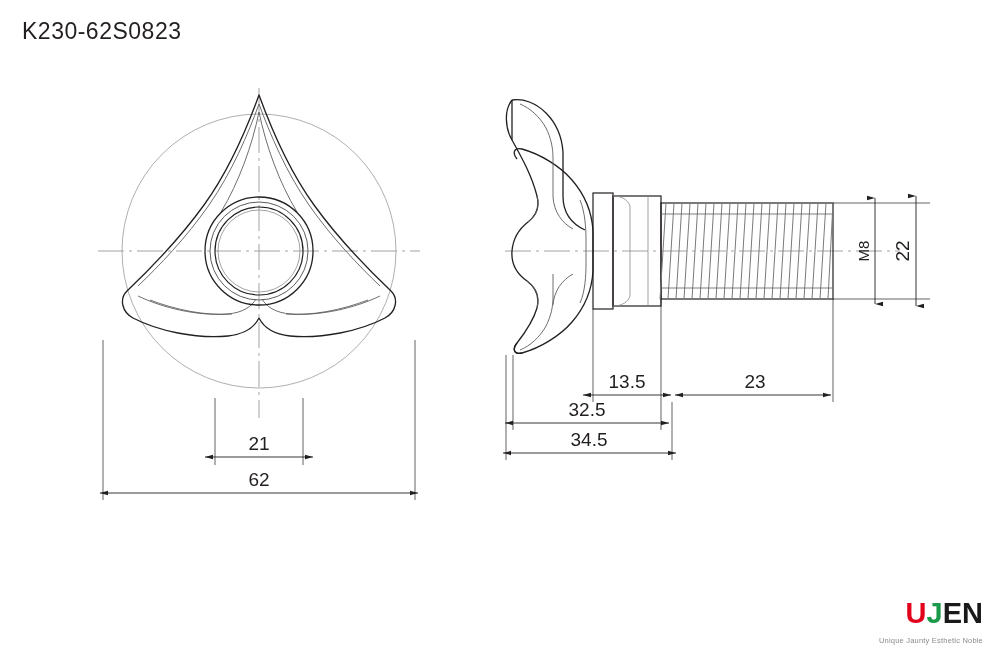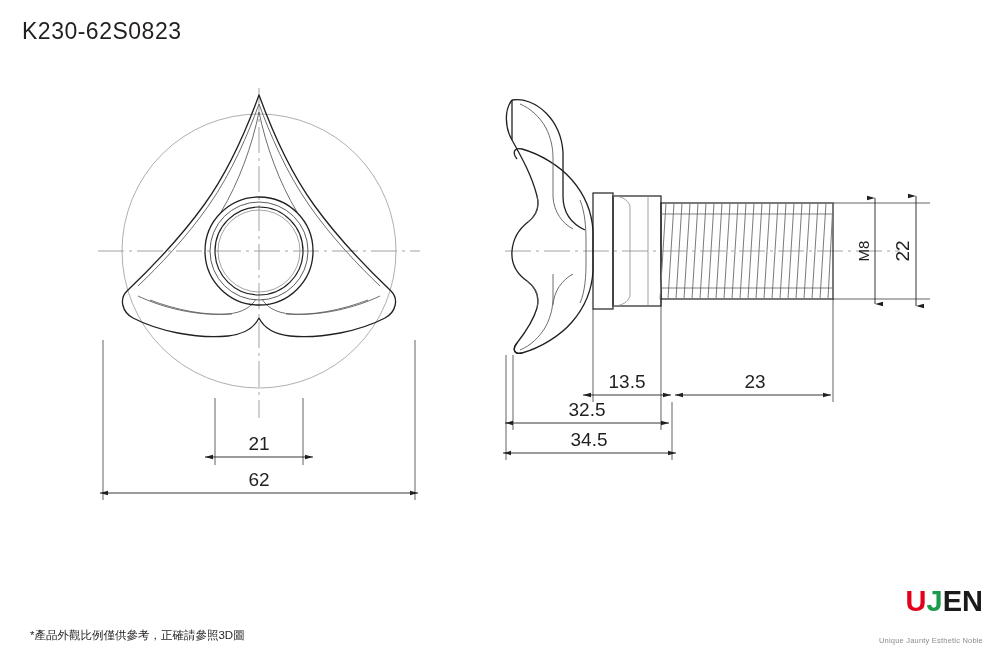--- a/index.html
+++ b/index.html
@@ -55,21 +55,21 @@
     letter-spacing: 0px;
     line-height: 1;
   }
   #logo .logo-u { color: #e3001b; }
   #logo .logo-j { color: #1a9b4b; }
   #logo .logo-en { color: #1a1a1a; text-align: right; }
   #logo .logo-tag {
     font-size: 7.5px;
     color: #8c8c8c;
     letter-spacing: 0.2px;
-    margin-top: 20px;
+    margin-top: 8px;
     white-space: nowrap;
   }
   .dim-text {
     font-size: 19px;
     fill: #231f20;
     font-family: "Liberation Sans", sans-serif;
   }
   .dim-text-small {
     font-size: 15px;
     fill: #231f20;
@@ -261,21 +261,20 @@
       <g>
         <line x1="506" y1="355" x2="506" y2="460" stroke="#231f20" stroke-width="0.7"></line>
         <line x1="672" y1="402" x2="672" y2="460" stroke="#231f20" stroke-width="0.7"></line>
         <line x1="503" y1="453" x2="676" y2="453" stroke="#231f20" stroke-width="0.9" marker-start="url(#arrR)" marker-end="url(#arrL)"></line>
         <text class="dim-text" x="589" y="446" text-anchor="middle">34.5</text>
       </g>
     </g>
   </svg>
 
   <div id="footnotes">
-    <div>*產品外觀比例僅供參考，正確請參照3D圖</div>
   </div>
 
   <div id="logo">
     <div class="logo-mark"><span class="logo-u">U</span><span class="logo-j">J</span><span class="logo-en">EN</span></div>
     <div class="logo-tag">Unique Jaunty Esthetic Noble</div>
   </div>
 
 </div>
 
 </body></html>

